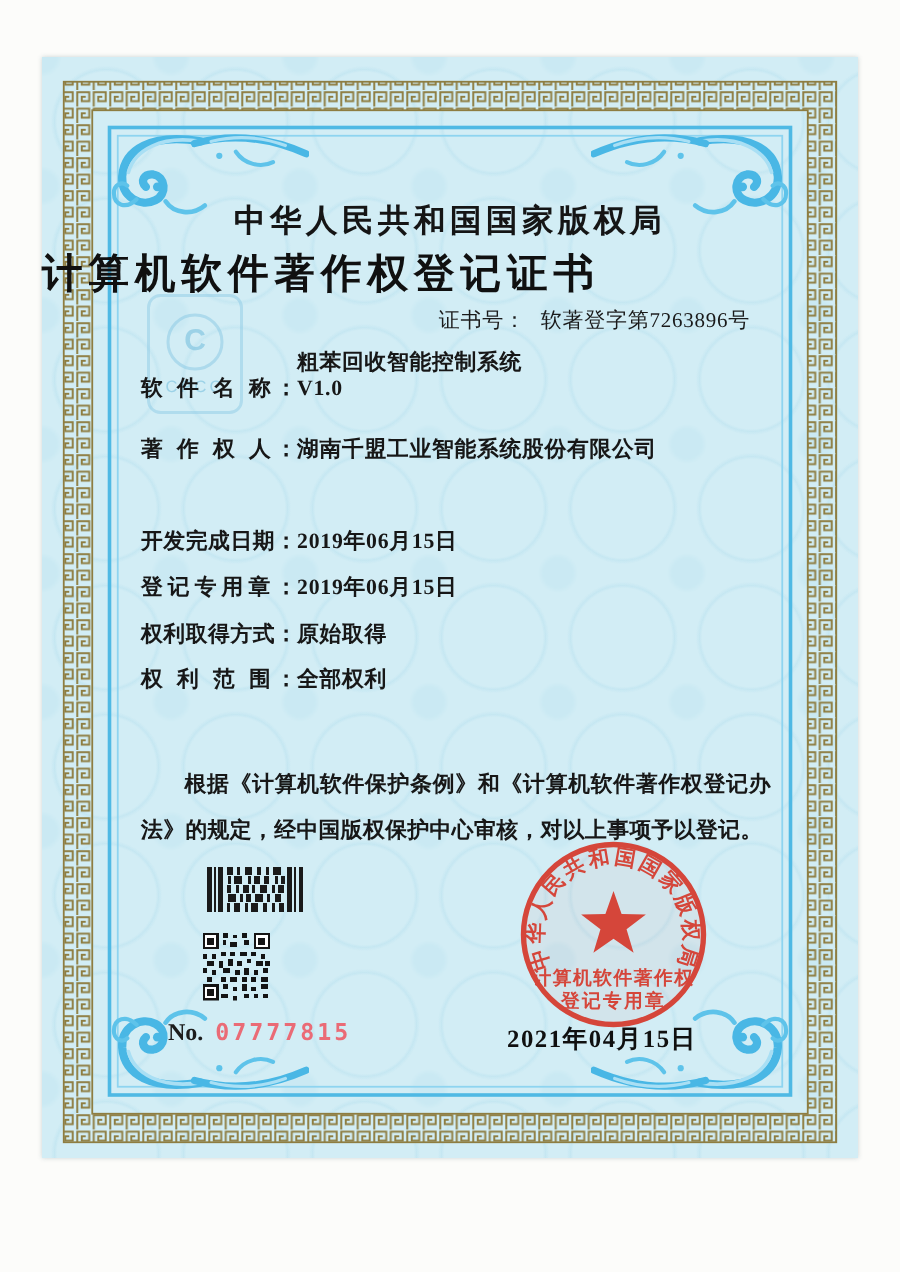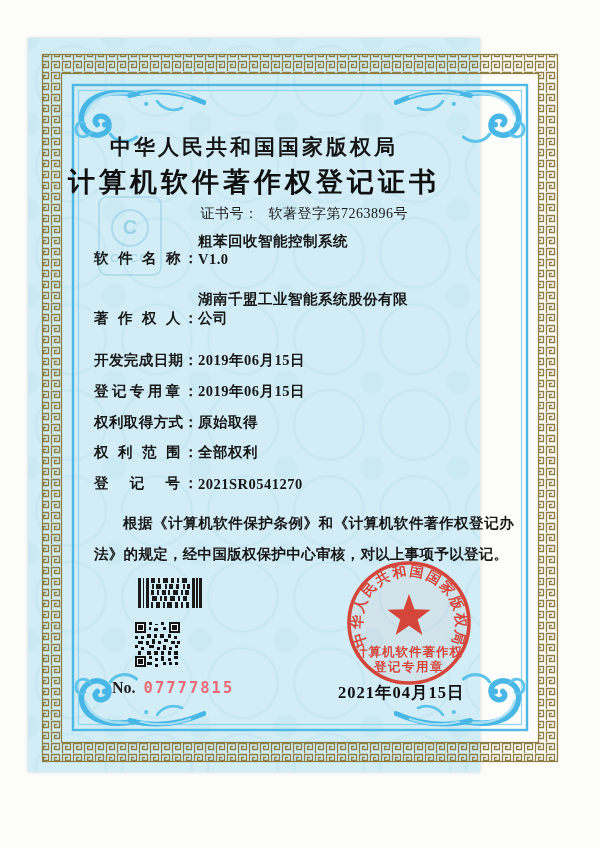--- a/index.html
+++ b/index.html
@@ -2,38 +2,38 @@
 <html><head>
 <meta charset="utf-8">
 <style>
   html,body{margin:0;padding:0;}
   body{
     width:600px;height:848px;position:relative;overflow:hidden;
     background:#fcfcfa;
     font-family:"Liberation Serif","DejaVu Serif",serif;
   }
   .certificate{
-    position:absolute;left:28px;top:38px;width:452px;height:734px;
+    position:absolute;left:28px;top:38px;width:544px;height:734px;
     background-color:#d2edf5;
     background-image:
       radial-gradient(circle, rgba(255,255,255,0) 54%, rgba(110,190,220,0.12) 57%, rgba(255,255,255,0) 61%),
       radial-gradient(circle, rgba(130,200,225,0.10) 16%, rgba(255,255,255,0) 22%);
     background-size:86px 86px, 86px 86px;
     background-position:0 0, 43px 43px;
     box-shadow:0 0 3px rgba(60,90,100,.25);
   }
   .frame-svg{position:absolute;left:0;top:0;z-index:1;pointer-events:none;}
   .content{position:absolute;inset:0;z-index:2;}
 
   .authority{
     position:absolute;top:95px;left:0;right:0;text-align:center;
     font-size:21px;font-weight:700;letter-spacing:3px;color:#151515;
   }
   .cert-title{
-    position:absolute;top:126px;left:0;right:0;text-align:center;
+    position:absolute;top:126px;left:0;right:0;
     font-size:27px;font-weight:700;letter-spacing:4px;color:#101010;
   }
   .cert-no{
     position:absolute;top:167px;right:72px;
     font-size:14px;font-weight:400;color:#1a1a1a;letter-spacing:.5px;
   }
   .cert-no .gap{display:inline-block;width:10px;}
 
   .cpcc{
     position:absolute;left:70px;top:158px;width:60px;height:76px;
@@ -162,24 +162,20 @@
     <div class="f-row" style="top:375px">
       <span class="f-label">权利取得方式：</span>
       <span class="f-value">原始取得</span>
     </div>
 
     <div class="f-row" style="top:405px">
       <span class="f-label">权 利 范 围：</span>
       <span class="f-value">全部权利</span>
     </div>
 
-    <div class="f-row" style="top:436px">
-      <span class="f-label">登　记　号：</span>
-      <span class="f-value">2021SR0541270</span>
-    </div>
 
     <div class="statement">根据《计算机软件保护条例》和《计算机软件著作权登记办法》的规定，经中国版权保护中心审核，对以上事项予以登记。</div>
 
     <svg class="barcode" width="64" height="30" viewBox="0 0 64 30" shape-rendering="crispEdges">
       <g fill="#1a1a1a">
         <rect x="0" y="0" width="3" height="30"></rect>
           <rect x="4.5" y="0" width="1.5" height="30"></rect>
         <rect x="7.5" y="0" width="3" height="30"></rect>
         <rect x="53.5" y="0" width="3" height="30"></rect>
           <rect x="58" y="0" width="1.5" height="30"></rect>

